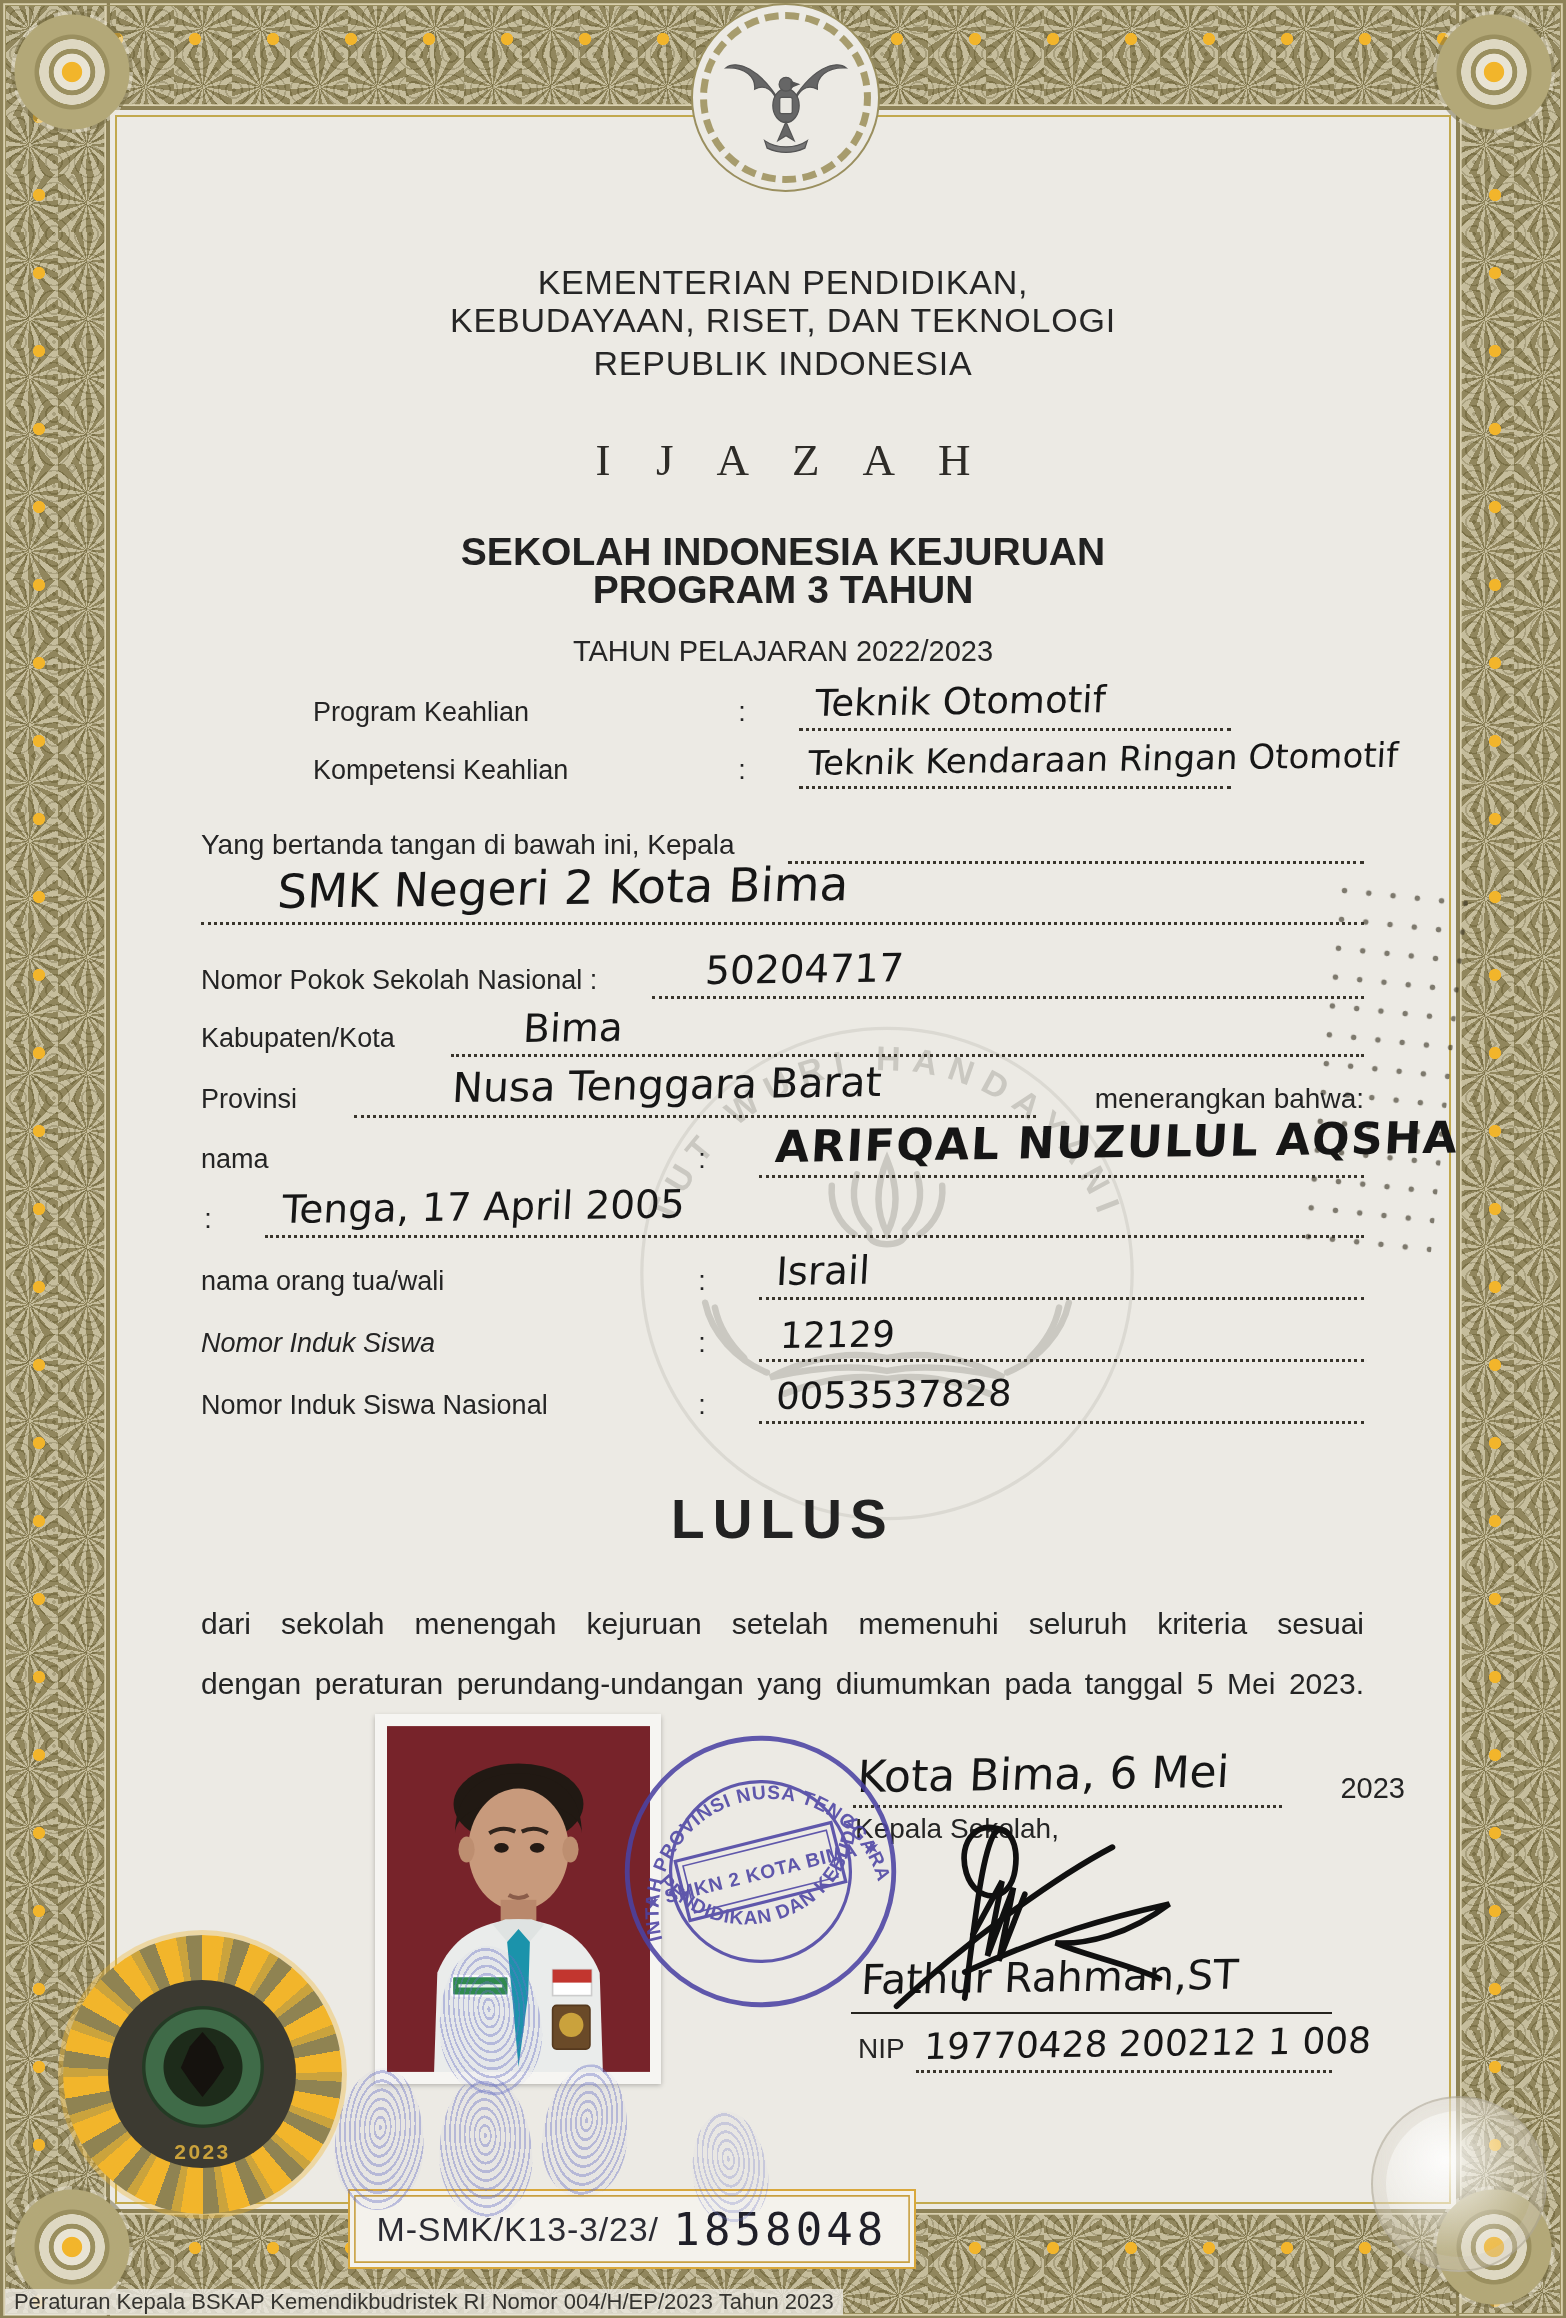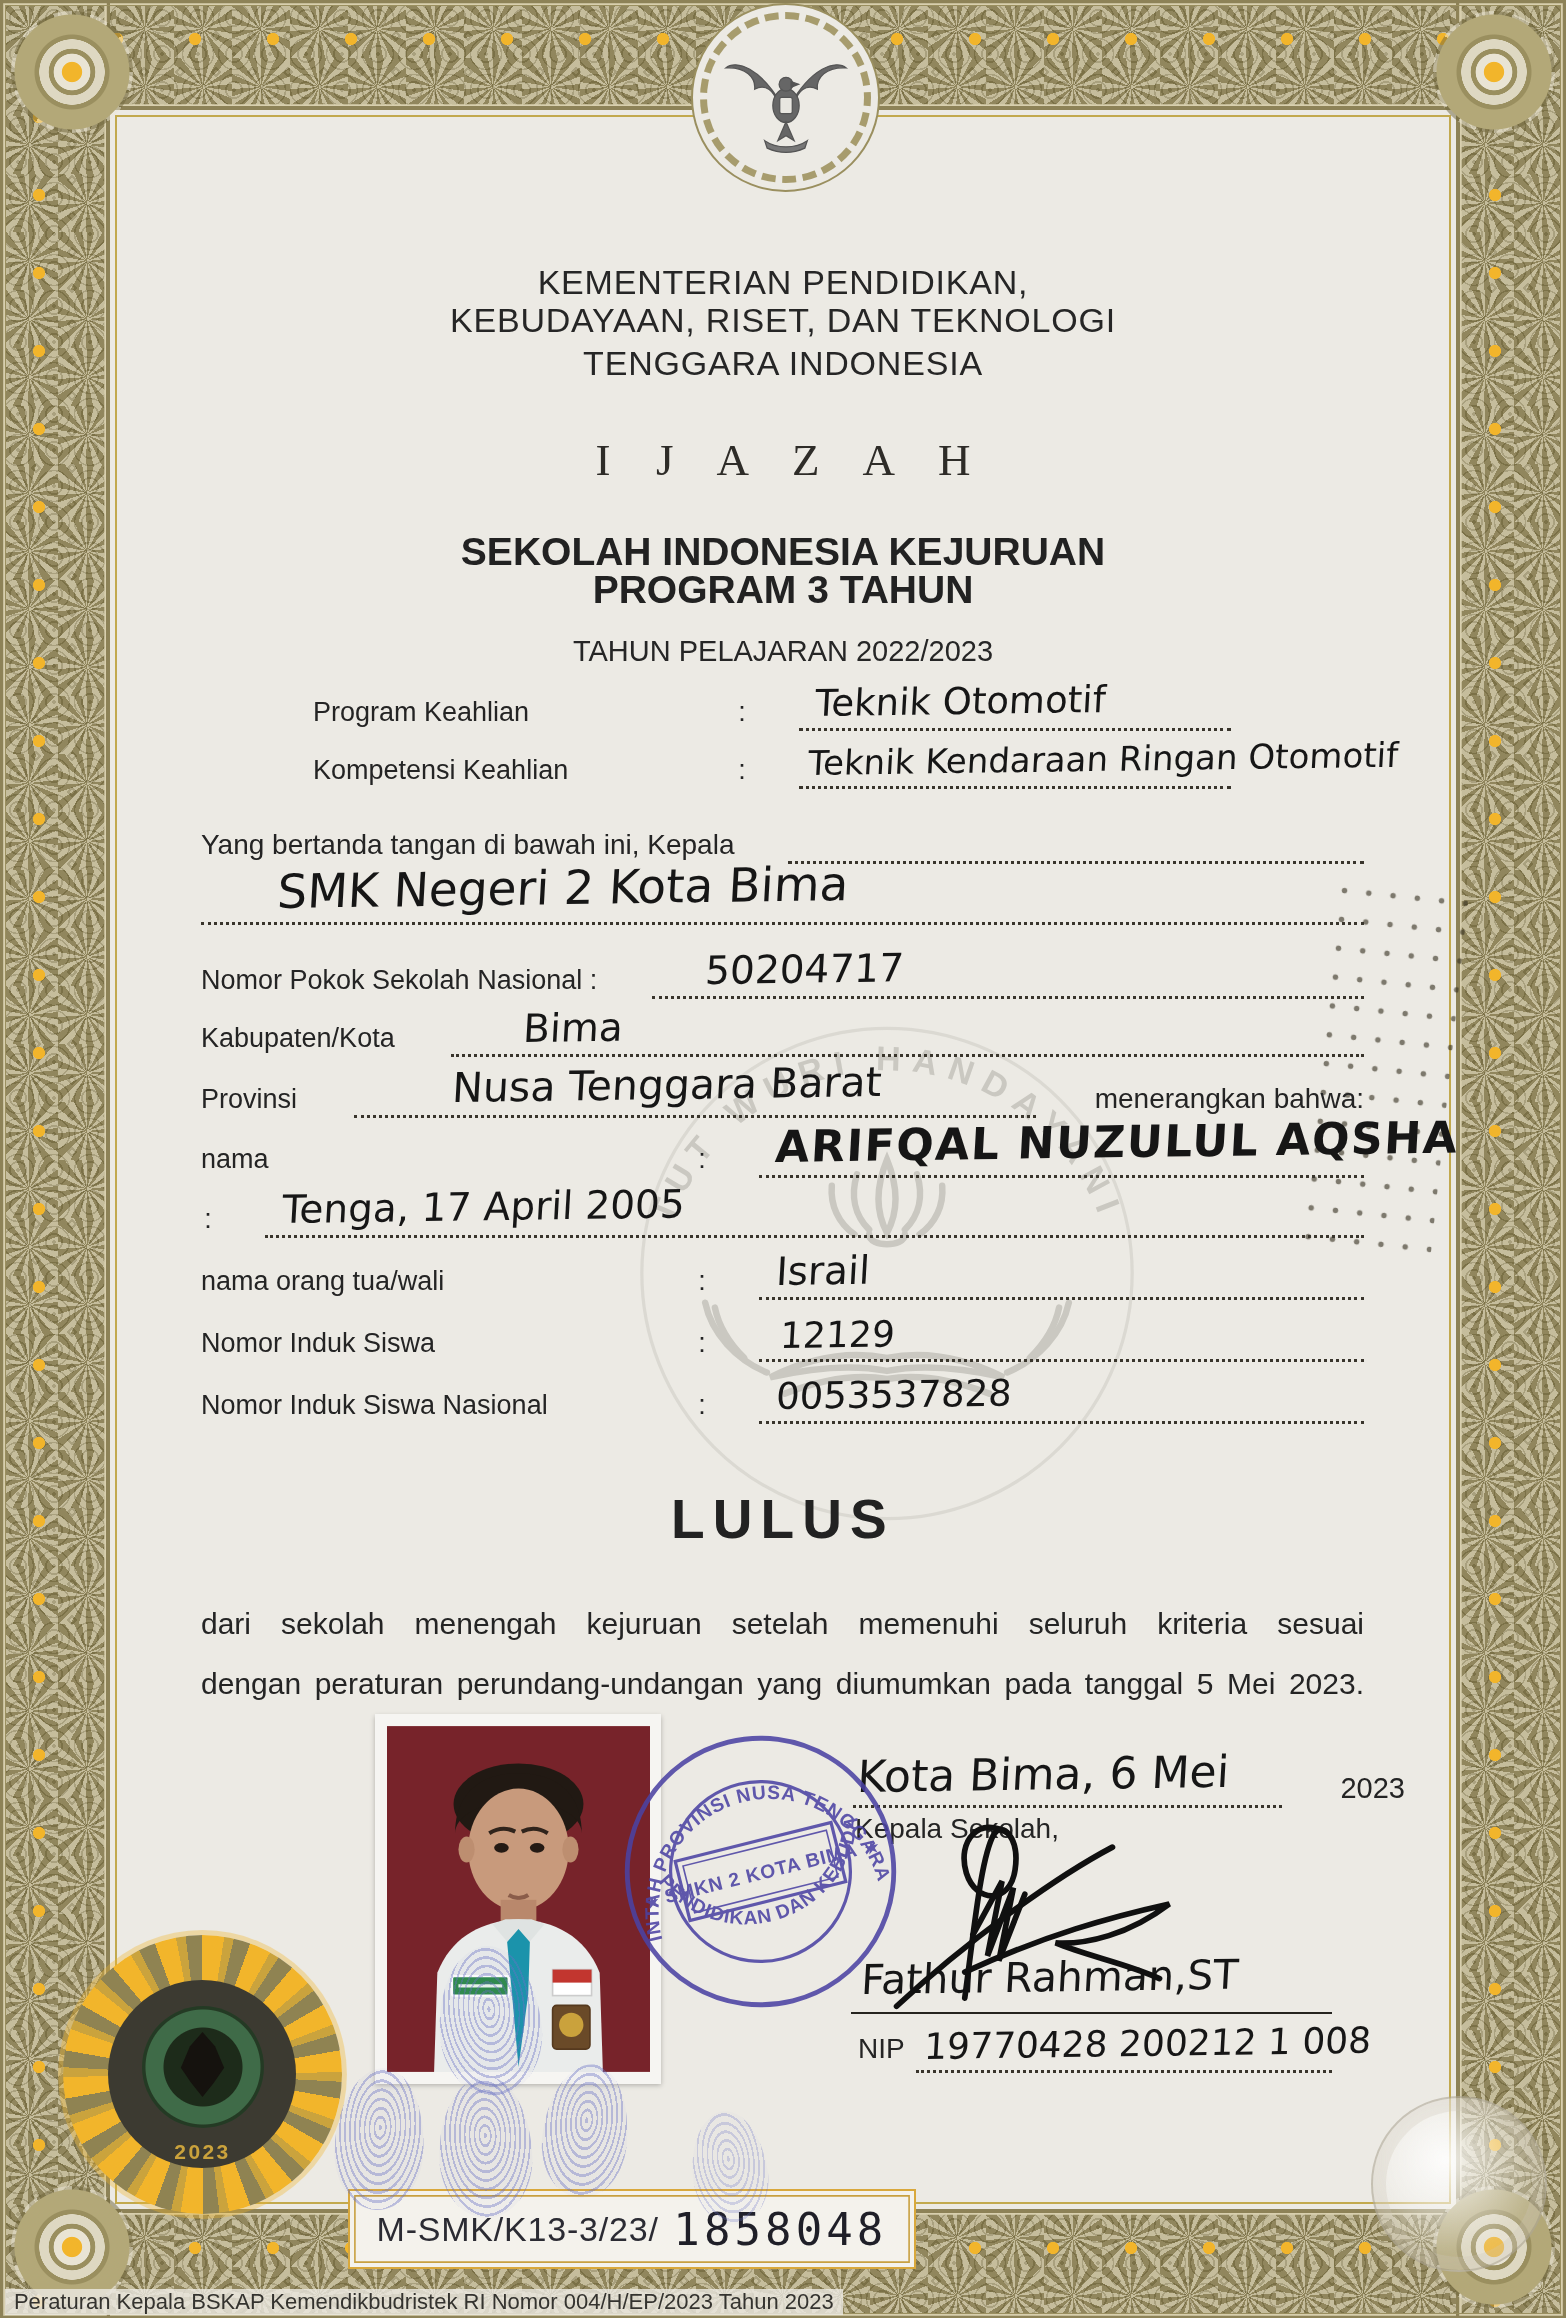--- a/index.html
+++ b/index.html
@@ -138,21 +138,21 @@
     <path d="M214,588 C266,568 306,564 340,570 C374,564 414,568 466,588"></path>
     <path d="M192,562 C154,546 124,514 116,476"></path>
     <path d="M488,562 C526,546 556,514 564,476"></path>
     <path d="M164,544 C144,524 132,502 128,482"></path>
     <path d="M516,544 C536,524 548,502 552,482"></path>
   </g>
 </svg>
 
 <div class="abs ministry" style="top:262px;">KEMENTERIAN PENDIDIKAN,</div>
 <div class="abs ministry" style="top:300px;">KEBUDAYAAN, RISET, DAN TEKNOLOGI</div>
-<div class="abs ministry" style="top:343px;">TENGGARA INDONESIA</div>
+<div class="abs ministry" style="top:343px;">REPUBLIK INDONESIA</div>
 <div class="abs title" style="top:434px;">I J A Z A H</div>
 <div class="abs slevel" style="top:530px;">SEKOLAH INDONESIA KEJURUAN</div>
 <div class="abs slevel" style="top:568px;">PROGRAM 3 TAHUN</div>
 <div class="abs ayear" style="top:635px;">TAHUN PELAJARAN 2022/2023</div>
 
 <div class="row" style="left:313px;top:673px;width:918px;height:58px;">
   <span class="lbl" style="width:375px;">Program Keahlian</span>
   <span class="colon">:</span>
   <span class="line">
     <span class="hv hand" style="font-size:37px;left:14.6px;">Teknik Otomotif</span>
@@ -215,21 +215,21 @@
 
 <div class="row" style="left:201px;top:1238px;width:1163px;height:62px;">
   <span class="lbl" style="width:447px;">nama orang tua/wali</span>
   <span class="colon">:</span>
   <span class="line">
     <span class="hv hand" style="font-size:39px;left:16.2px;">Israil</span>
   </span>
 </div>
 
 <div class="row" style="left:201px;top:1300px;width:1163px;height:62px;">
-  <span class="lbl" style="width:447px;">Nomor Induk Siswa</span>
+  <span class="lbl" style="width:447px;font-style:italic;">Nomor Induk Siswa</span>
   <span class="colon">:</span>
   <span class="line">
     <span class="hv hand" style="font-size:36px;left:19.5px;">12129</span>
   </span>
 </div>
 
 <div class="row" style="left:201px;top:1362px;width:1163px;height:62px;">
   <span class="lbl" style="width:447px;">Nomor Induk Siswa Nasional</span>
   <span class="colon">:</span>
   <span class="line">

